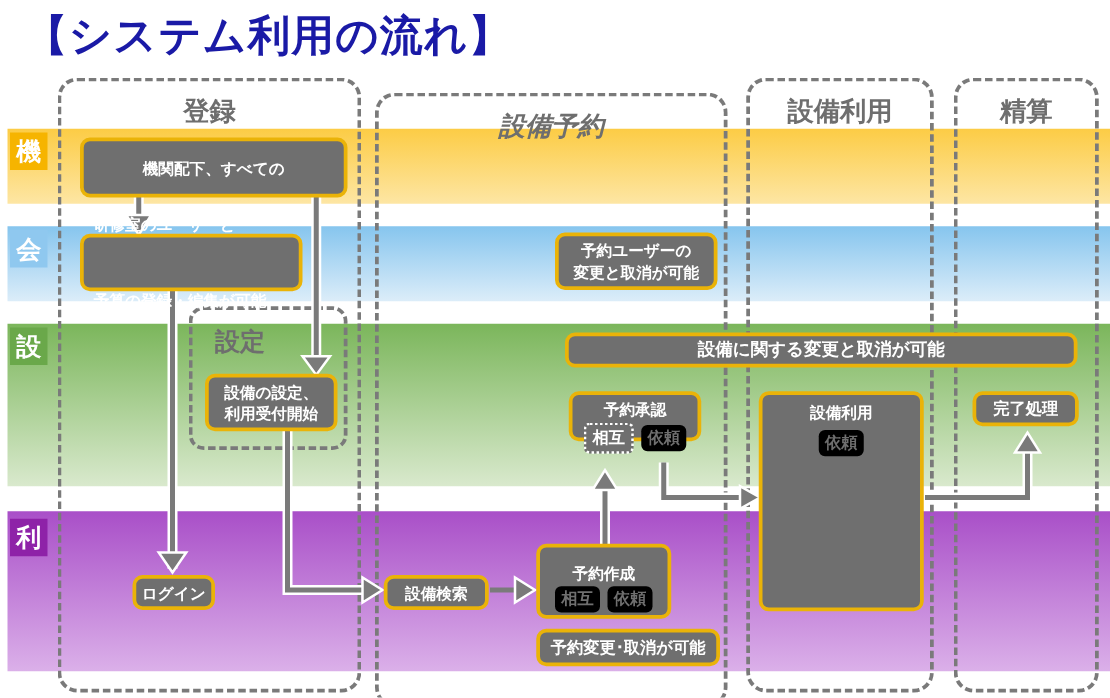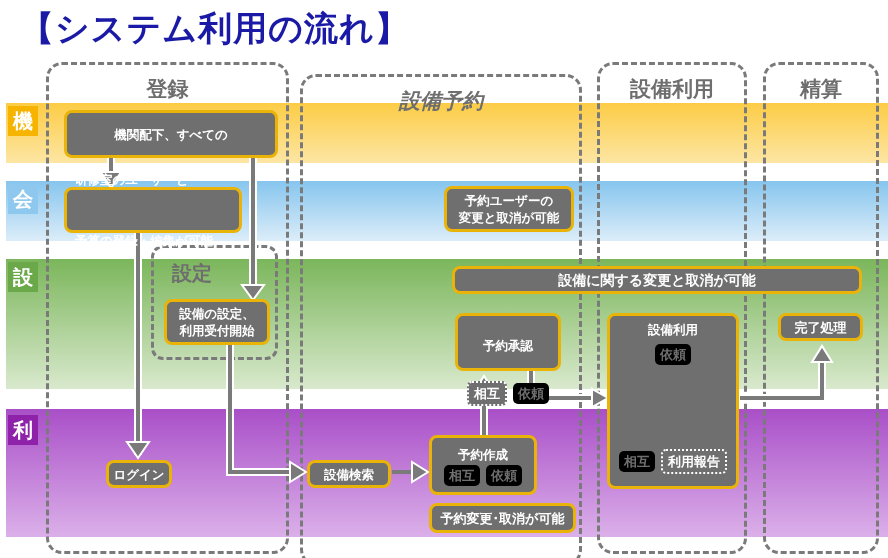--- a/index.html
+++ b/index.html
@@ -99,40 +99,37 @@
 <div class="box" style="left:106px;top:460px;width:66px;height:28px;">
   <div>ログイン</div>
 </div>
 <div class="box" style="left:444px;top:186px;width:130px;height:46px;">
   <div>予約ユーザーの</div>
   <div>変更と取消が可能</div>
 </div>
 <div class="box" style="left:452px;top:266px;width:410px;height:28px;font-size:14px;">
   <div>設備に関する変更と取消が可能</div>
 </div>
-<div class="box" style="left:455px;top:313px;width:106px;height:58px;justify-content:flex-start;padding-top:21px;gap:25px;">
+<div class="box" style="left:455px;top:313px;width:106px;height:40px;justify-content:flex-start;padding-top:3px;">
   <div>予約承認</div>
   <div>
     <span class="chip chip-dashed">相互</span><span class="chip">依頼</span>
   </div>
 </div>
 <div class="box" style="left:307px;top:460px;width:84px;height:28px;">
   <div>設備検索</div>
 </div>
-<div class="box" style="left:429px;top:435px;width:108px;height:60px;justify-content:center;padding-top:3px;">
+<div class="box" style="left:429px;top:435px;width:108px;height:60px;justify-content:flex-end;padding-top:3px;">
   <div>予約作成</div>
   <div>
     <span class="chip">相互</span><span class="chip">依頼</span>
   </div>
 </div>
 <div class="box" style="left:429px;top:503px;width:147px;height:30px;font-size:13px;">
   <div>予約変更･取消が可能</div>
 </div>
 <div class="box" style="left:607px;top:313px;width:132px;height:176px;justify-content:flex-start;padding-top:5px;">
   <div>設備利用</div>
   <span class="chip" style="margin-top:6px;">依頼</span>
-  <div style="margin-top:auto;margin-bottom:10px;">
-    <span class="chip">相互</span><span class="chip chip-dashed">利用報告</span>
-  </div>
 </div>
 <div class="box" style="left:778px;top:313px;width:85px;height:28px;font-size:13px;">
   <div>完了処理</div>
 </div>
 
 </body></html>

